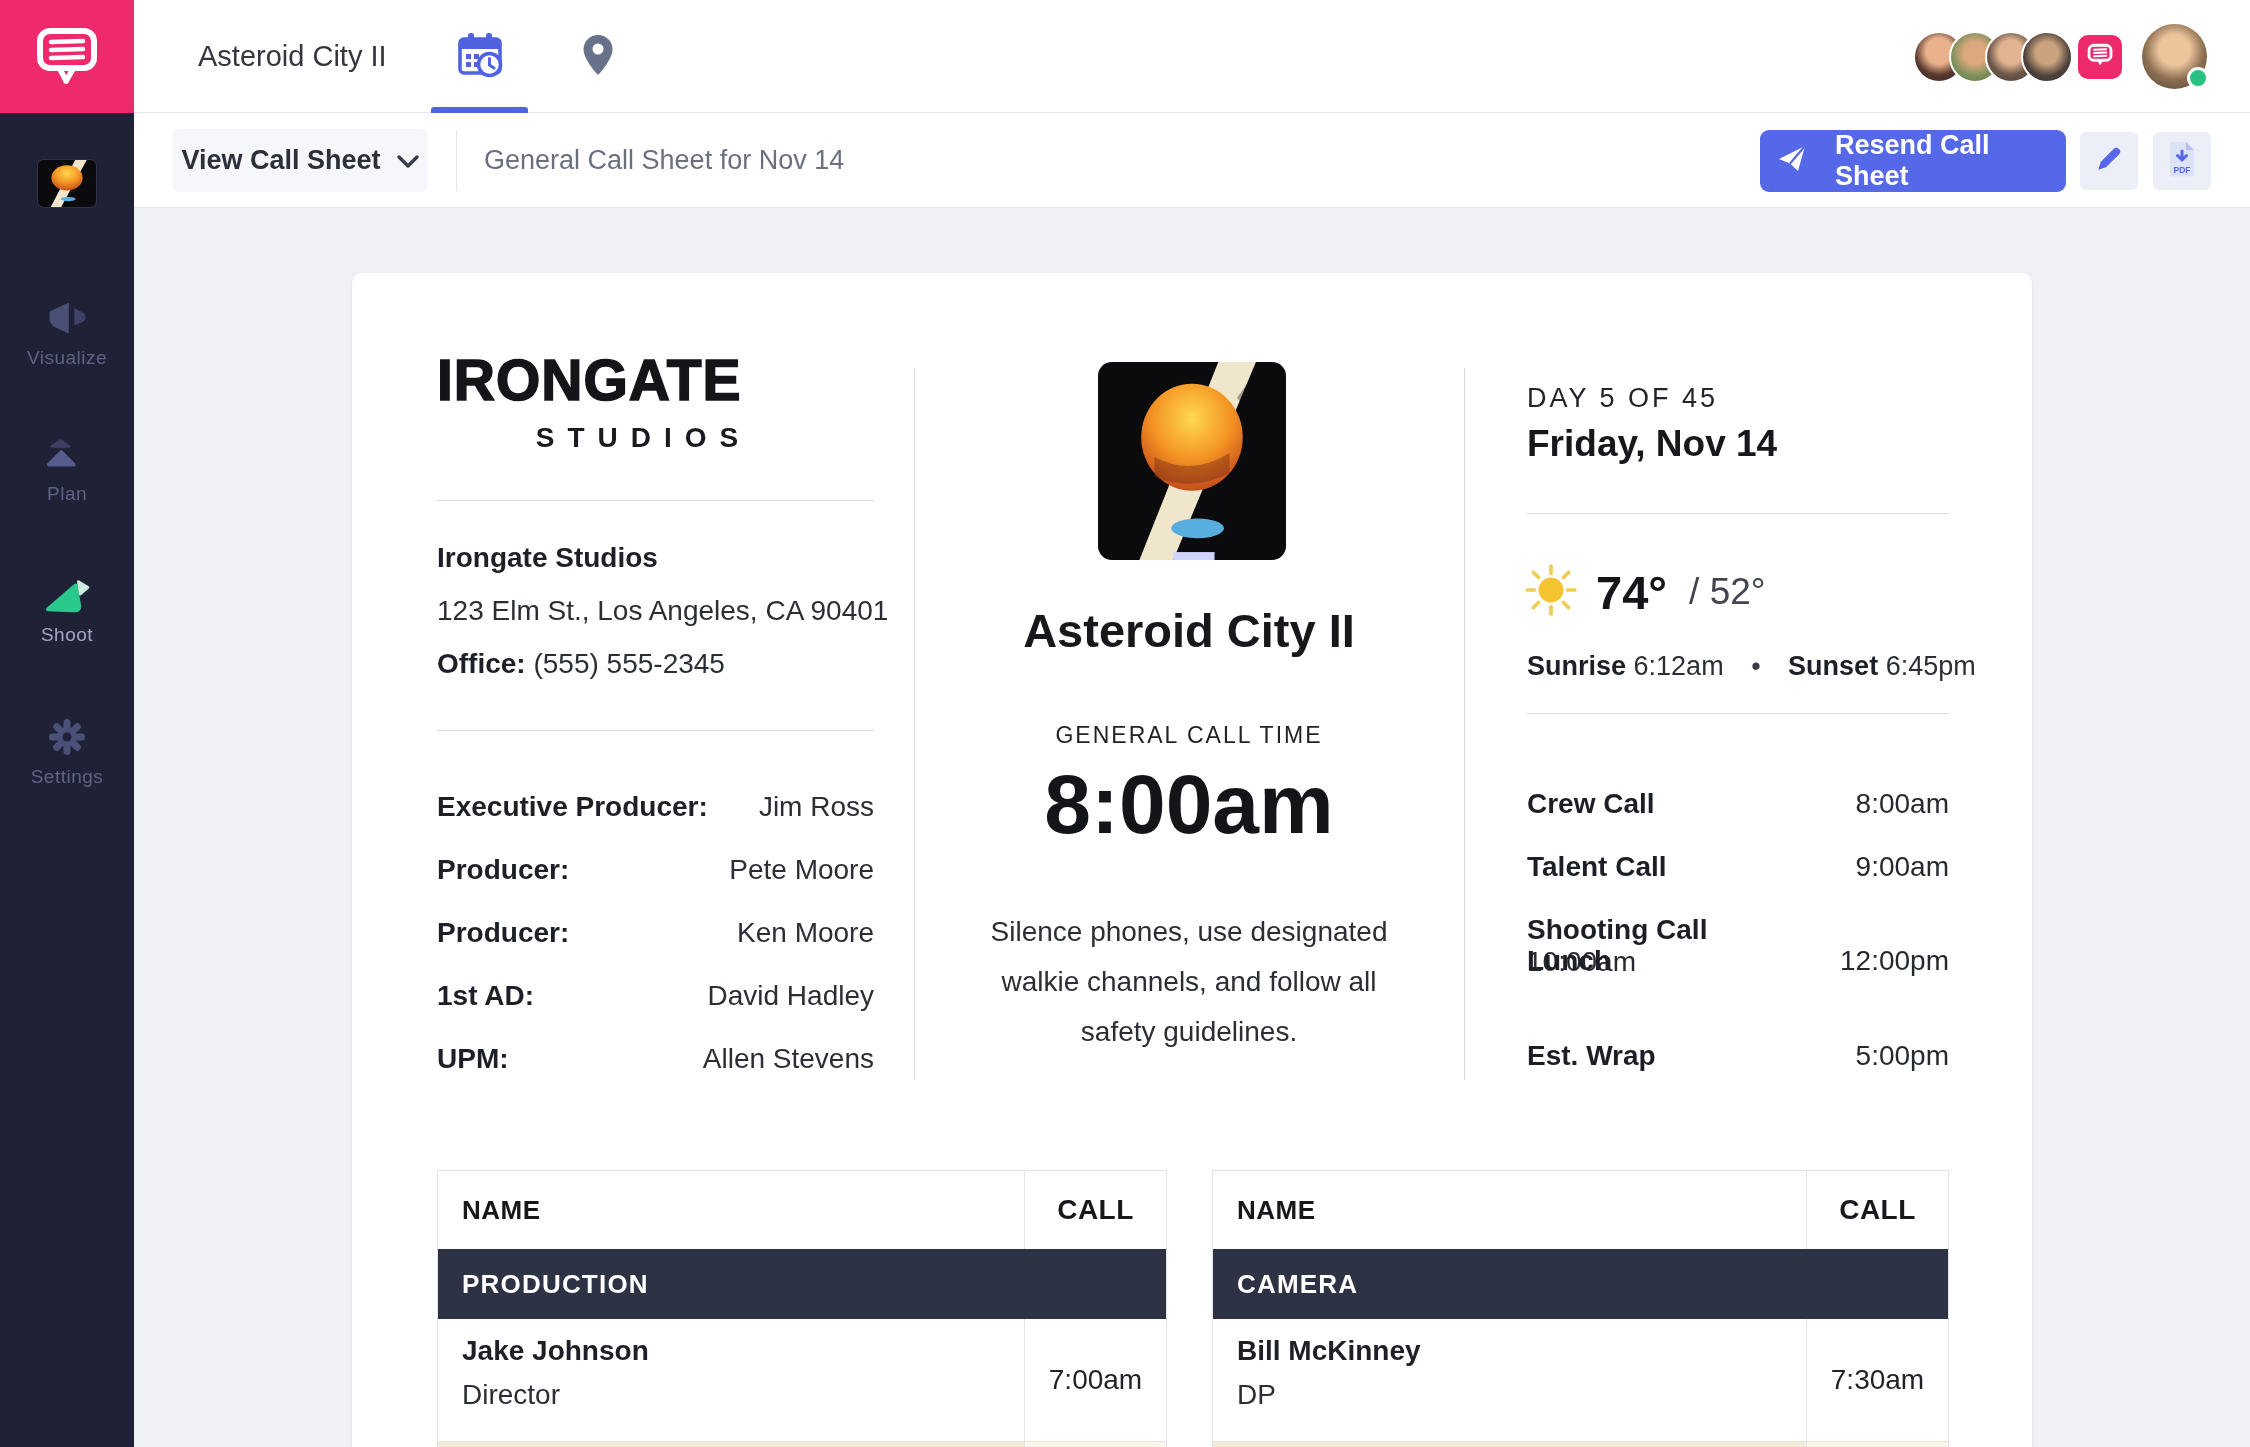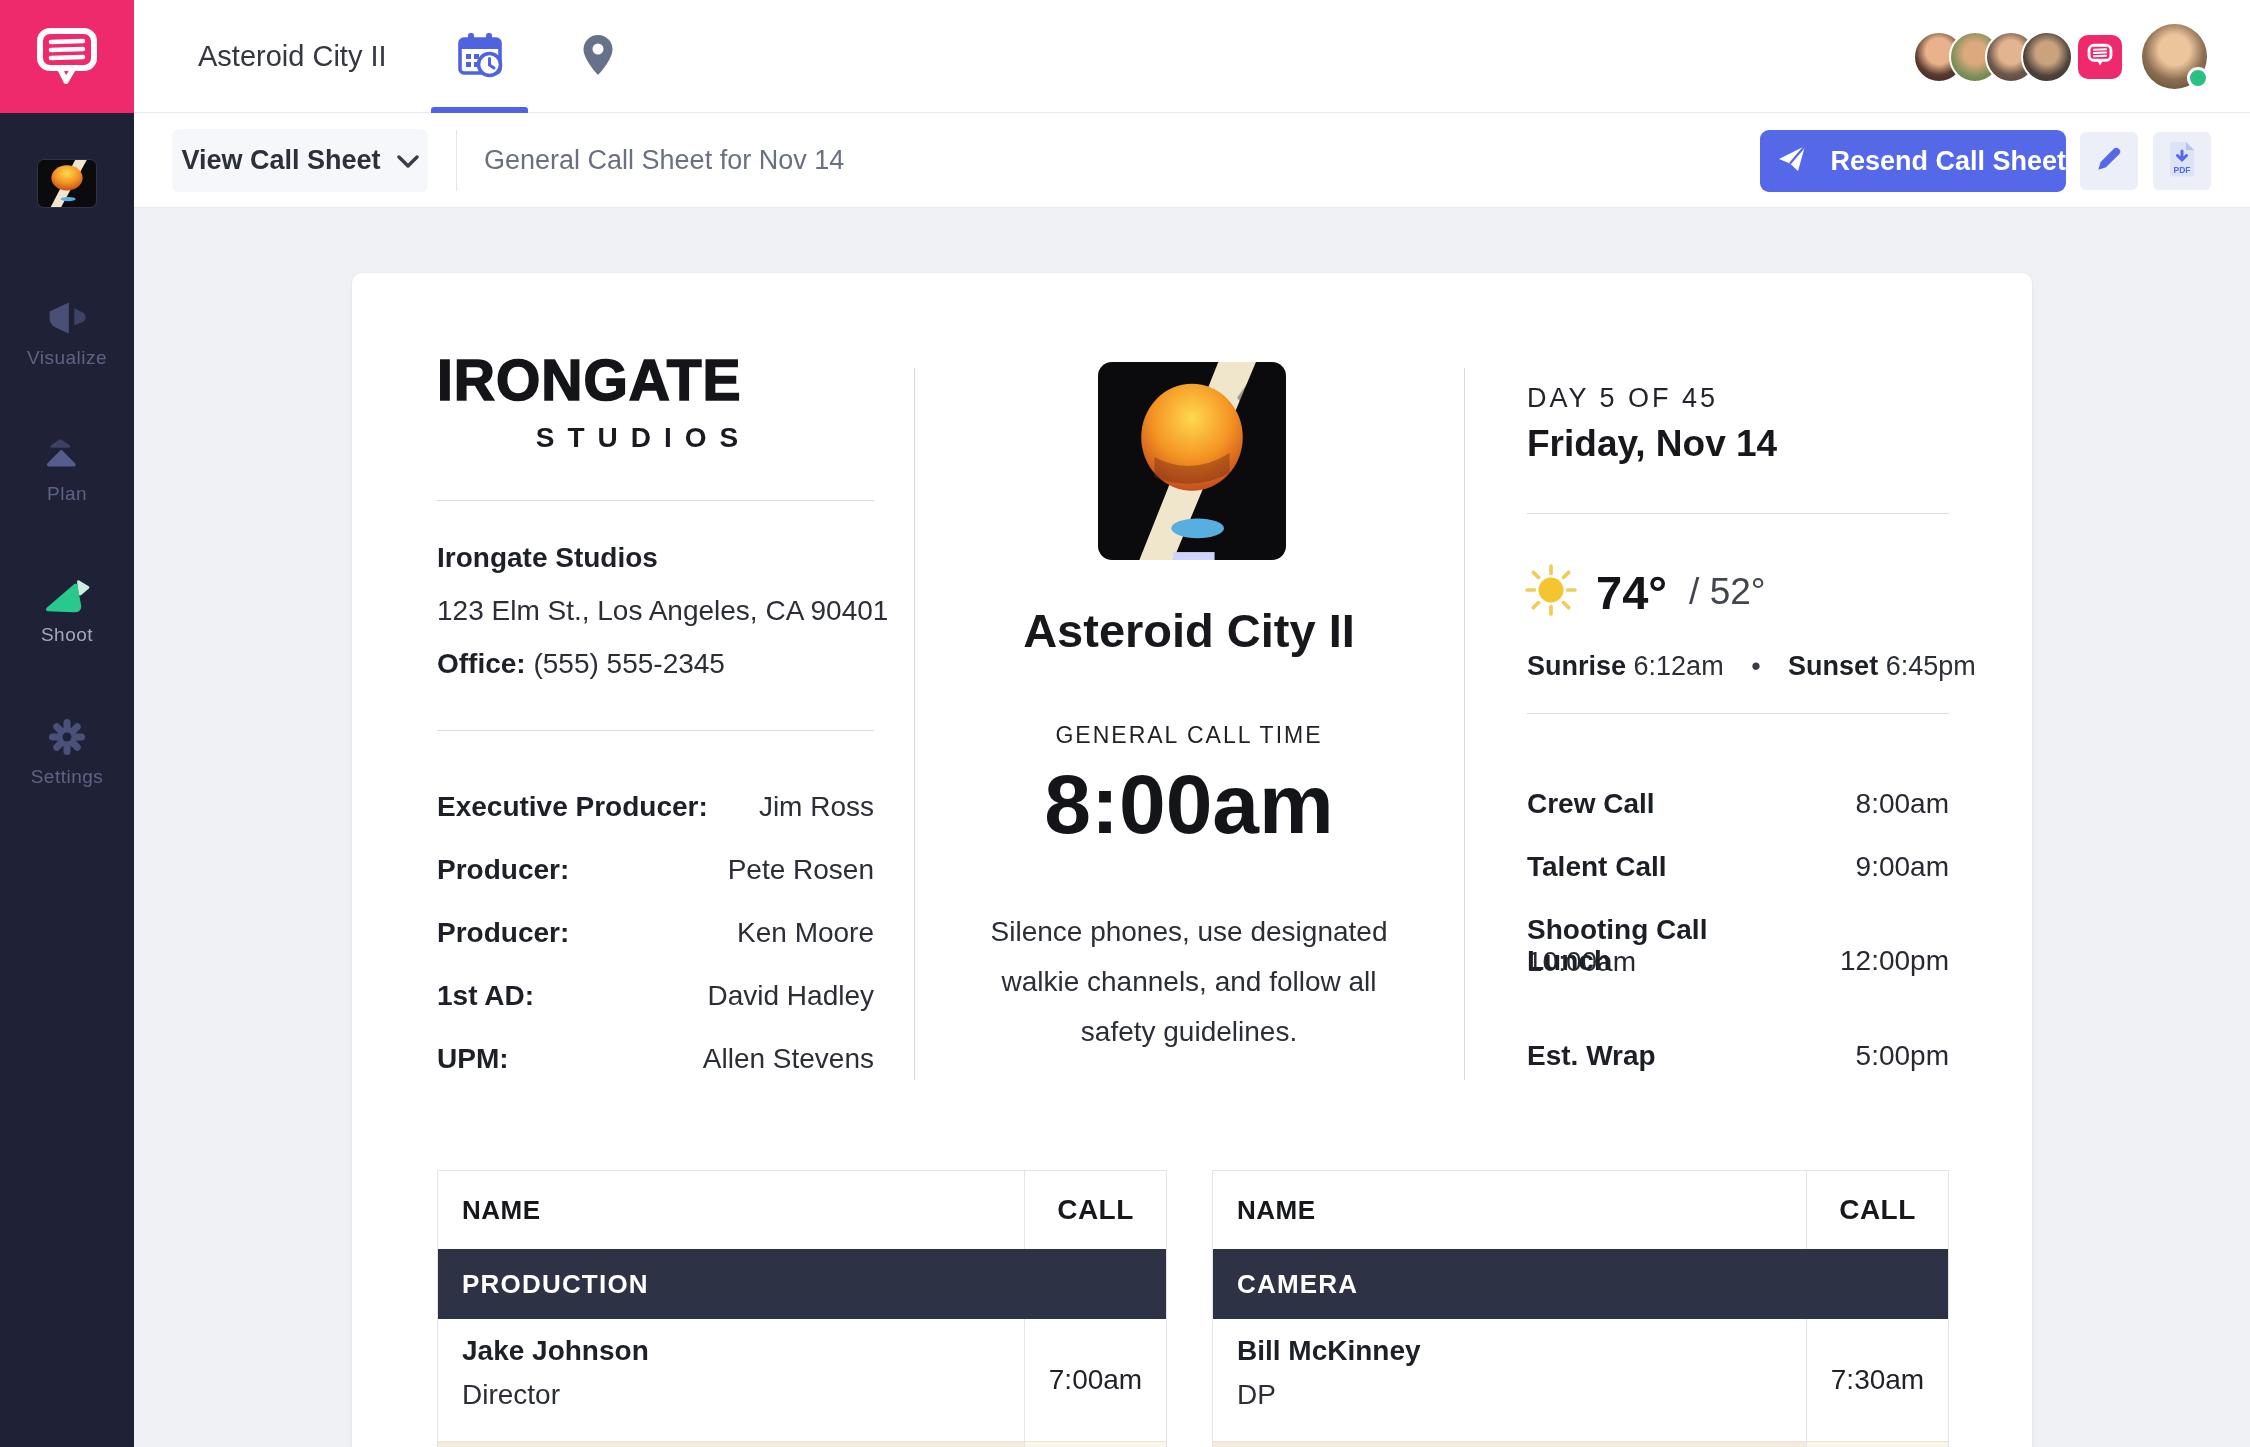--- a/index.html
+++ b/index.html
@@ -31,21 +31,21 @@
   .nav-item { position:absolute; left:0; width:134px; text-align:center; cursor:pointer; }
   .nav-item .lbl { display:block; margin-top:5px; font-size:19px; letter-spacing:.5px; color:#5d6384; }
   .nav-item.active .lbl { color:#a2a7c2; }
   .nv-visualize { top:185px; } .nv-plan { top:323px; } .nv-shoot { top:462px; } .nv-settings { top:604px; }
 
   
   .toolbar { position:absolute; left:134px; top:113px; width:2116px; height:95px; background:#fff; border-bottom:1px solid #e8e9ee; z-index:4; }
   .view-btn { position:absolute; left:38px; top:16px; width:256px; height:63px; background:#f6f7fa; border-radius:7px; display:flex; align-items:center; justify-content:center; gap:16px; font-size:27px; font-weight:700; color:#2c303a; cursor:pointer; }
   .tb-divider { position:absolute; left:322px; top:17px; width:1px; height:61px; background:#e4e5ea; }
   .sheet-title { position:absolute; left:350px; top:0; height:95px; line-height:95px; font-size:27px; color:#6a7080; }
-  .resend-btn { position:absolute; left:1626px; top:17px; width:306px; height:62px; background:#5568e8; border-radius:9px; display:flex; align-items:center; justify-content:space-between; gap:21px; font-size:27px; font-weight:700; color:#fff; cursor:pointer;padding-left:16px; }
+  .resend-btn { position:absolute; left:1626px; top:17px; width:306px; height:62px; background:#5568e8; border-radius:9px; display:flex; align-items:center; justify-content:flex-start; gap:27px; font-size:27px; font-weight:700; color:#fff; cursor:pointer;padding-left:16px; }
   .icon-btn { position:absolute; top:19px; width:58px; height:58px; border-radius:6px; background:#edeff8; display:flex; align-items:center; justify-content:center; cursor:pointer; }
   .btn-pencil { left:1946px; } .btn-pdf { left:2019px; }
 
   
   .content { position:absolute; left:134px; top:208px; width:2116px; height:1239px; background:#f0f1f5; overflow:hidden; }
   .card { position:absolute; left:218px; top:65px; width:1680px; height:1400px; background:#fff; border-radius:10px; box-shadow:0 1px 4px rgba(20,24,40,.07); }
   .col-div { position:absolute; top:95px; width:1px; height:712px; background:#d9dadf; }
   .cd1 { left:562px; } .cd2 { left:1112px; }
   .hline { position:absolute; height:1px; background:#dadbe0; }
 
@@ -282,21 +282,21 @@
       <div class="addr2">123 Elm St., Los Angeles, CA 90401</div>
       <div class="addr3"><b>Office:</b> <span>(555) 555-2345</span></div>
       <div class="hline hl-2"></div>
 
       <div class="role-row rr0">
         <span class="rl">Executive Producer:</span>
         <span class="rn">Jim Ross</span>
       </div>
       <div class="role-row rr1">
         <span class="rl">Producer:</span>
-        <span class="rn">Pete Rosen</span>
+        <span class="rn">Pete Moore</span>
       </div>
       <div class="role-row rr2">
         <span class="rl">Producer:</span>
         <span class="rn">Ken Moore</span>
       </div>
       <div class="role-row rr3">
         <span class="rl">1st AD:</span>
         <span class="rn">David Hadley</span>
       </div>
       <div class="role-row rr4">

